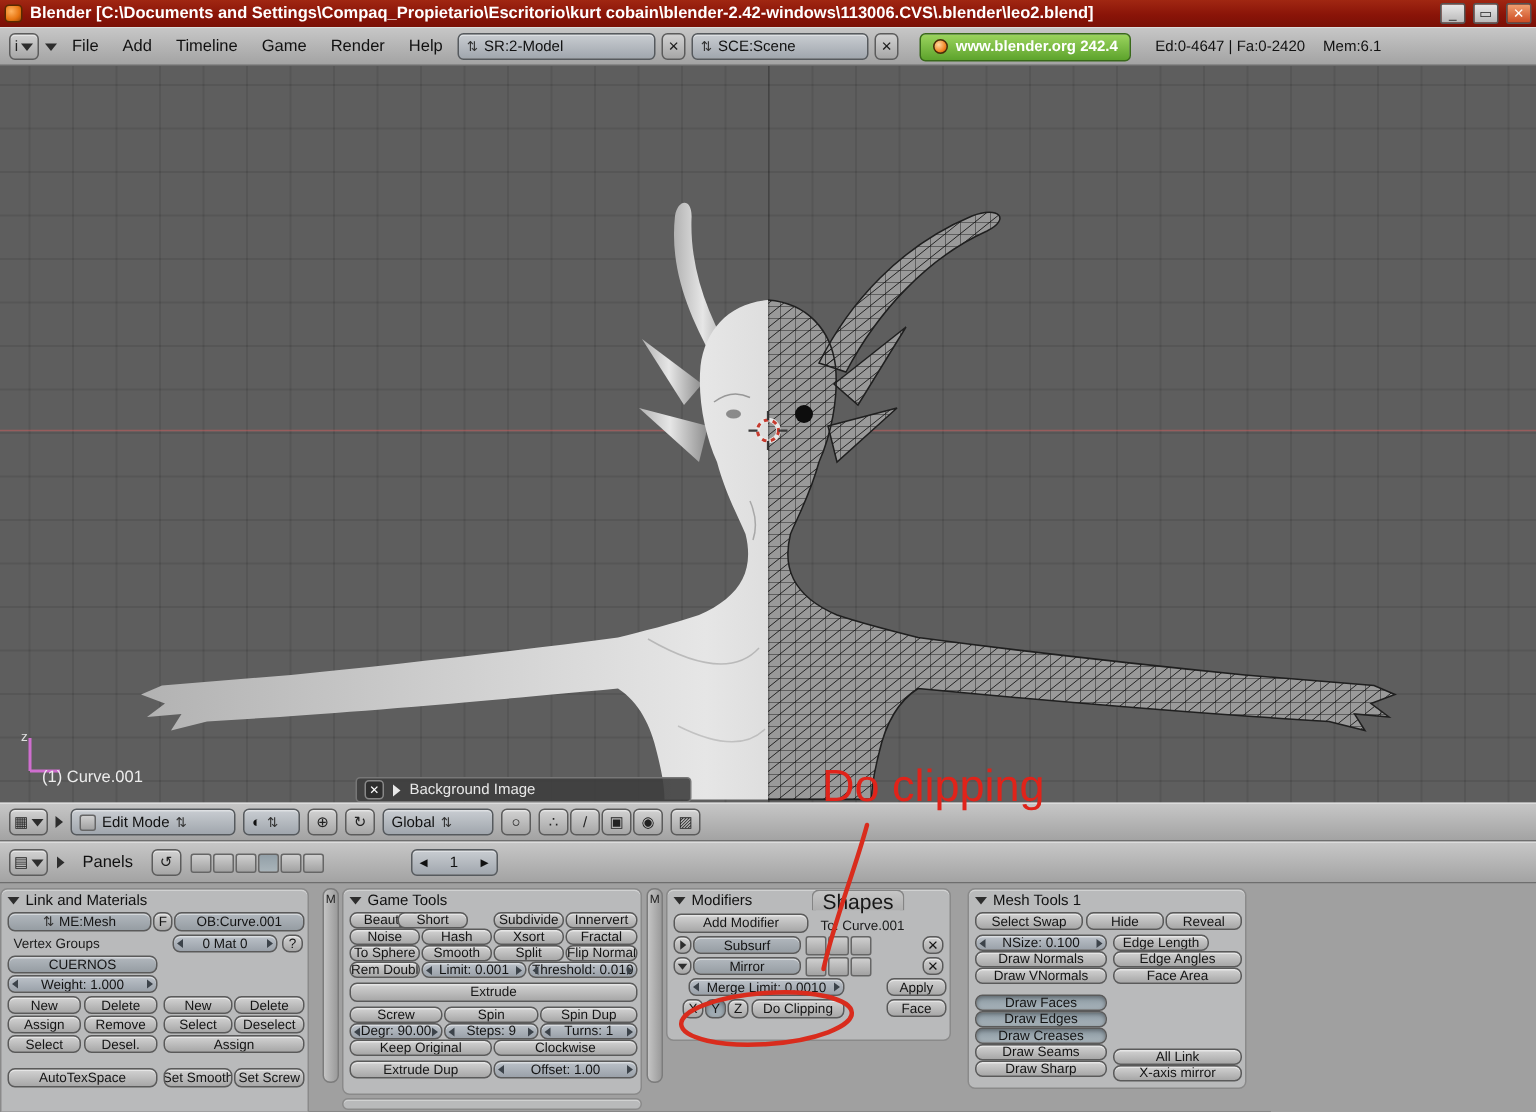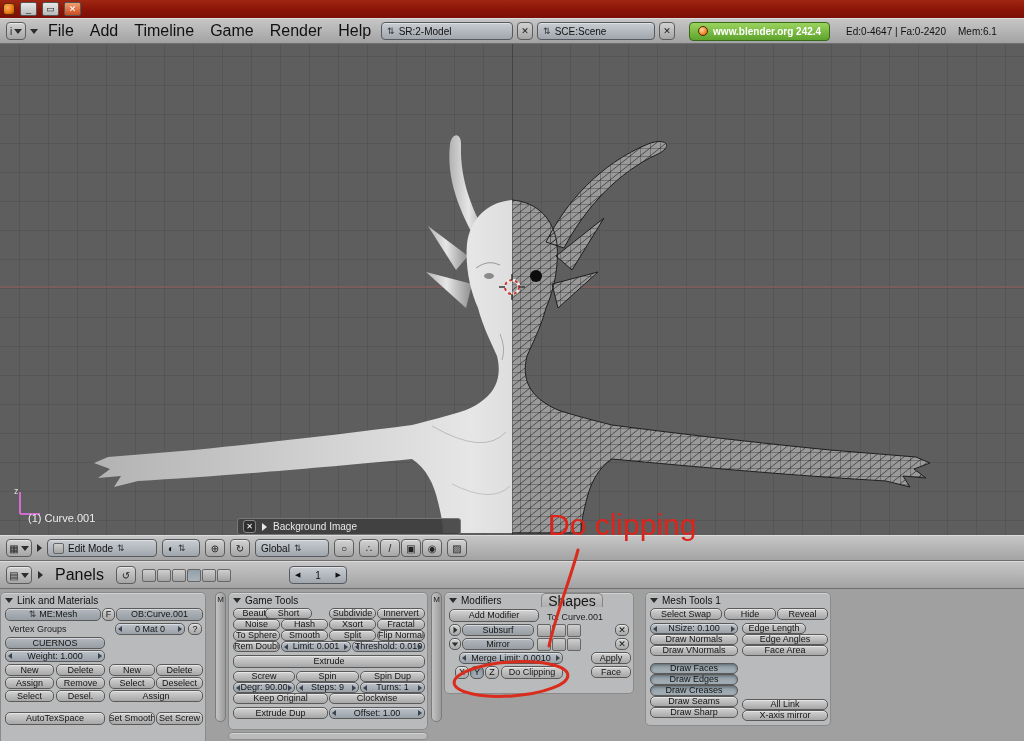--- a/index.html
+++ b/index.html
@@ -16,21 +16,21 @@
     background:linear-gradient(#e8e8e8,#b9b9b9);border:1px solid #555;color:#222;border-radius:2px;}
   .winbtn.close{background:linear-gradient(#f0a070,#cc4a22);color:#fff;}
 
   
   .bar{position:absolute;left:0;width:1024px;background:linear-gradient(#c6c6c6,#a3a3a3);
     border-top:1px solid #dcdcdc;border-bottom:1px solid #6e6e6e;display:flex;align-items:center;}
   .infobar{top:18px;height:26px;padding:0 6px;gap:4px;}
   .viewheader{top:535px;height:26px;padding:0 6px;gap:5px;}
   .btnheader{top:561px;height:28px;padding:0 6px;gap:6px;}
 
-  .menu{font-size:16px;color:#111;padding:0 6px;}
+  .menu{font-size:11px;color:#111;padding:0 6px;}
   .ib{height:18px;min-width:20px;display:flex;align-items:center;justify-content:center;gap:2px;
     background:linear-gradient(#d2d2d2,#a6a6a6);border:1px solid #5c5c5c;border-radius:4px;
     font-size:10px;color:#222;box-shadow:inset 0 1px 0 rgba(255,255,255,.45);}
   .drop{height:18px;display:flex;align-items:center;gap:4px;padding:0 5px;
     background:linear-gradient(#c9cdd2,#a0a6ad);border:1px solid #565a5e;border-radius:4px;
     font-size:10px;color:#111;box-shadow:inset 0 1px 0 rgba(255,255,255,.4);}
   .browse{font-size:9px;color:#333;}
   .xsq{width:16px;height:18px;display:flex;align-items:center;justify-content:center;
     background:linear-gradient(#d2d2d2,#a6a6a6);border:1px solid #5c5c5c;border-radius:4px;font-size:9px;}
   .badge{height:19px;display:flex;align-items:center;gap:5px;padding:0 8px;border-radius:4px;
@@ -77,20 +77,21 @@
   .anno-text{position:absolute;left:548px;top:508px;font-size:30px;color:#e0231a;z-index:60;pointer-events:none;}
   .anno-svg{position:absolute;left:0;top:0;width:1024px;height:741px;z-index:55;pointer-events:none;}
   .scene-svg{position:absolute;left:0;top:0;width:1024px;height:491px;}
   .miniaxis{position:absolute;left:12px;top:440px;}
 </style>
 </head>
 <body>
 
 <div class="titlebar">
   <span class="blogo"></span>
+  <span class="titletext">Blender [C:\Documents and Settings\Compaq_Propietario\Escritorio\kurt cobain\blender-2.42-windows\113006.CVS\.blender\leo2.blend]</span>
   <span class="winbtn">_</span>
   <span class="winbtn">▭</span>
   <span class="winbtn close">✕</span>
 </div>
 
 <div class="bar infobar">
   <span class="ib">
     <span>i</span>
     <span class="td"></span>
   </span>

